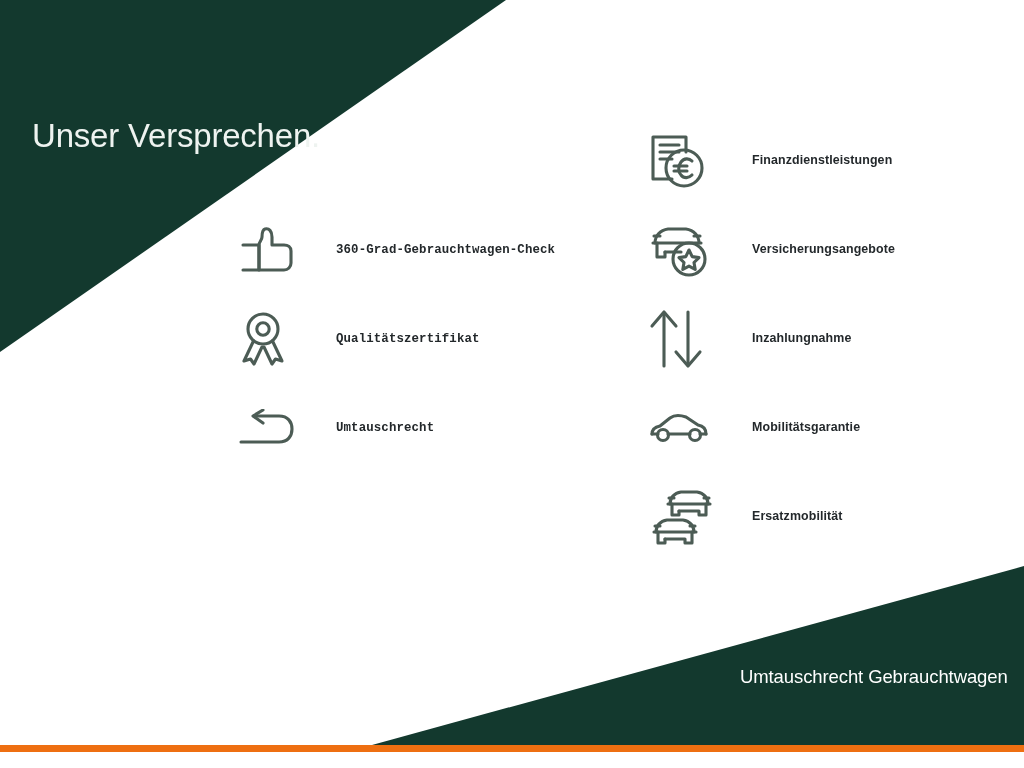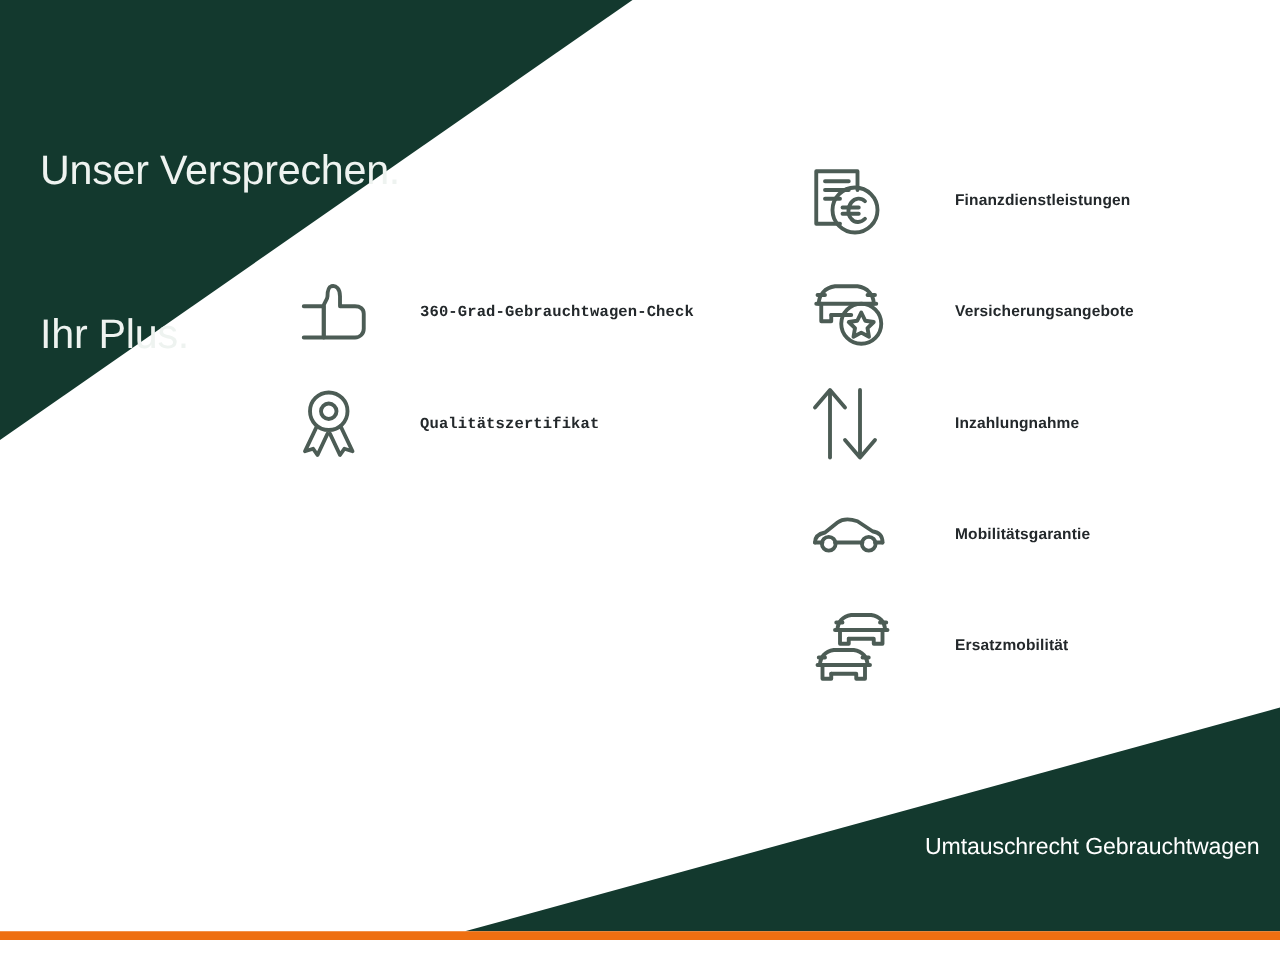--- a/index.html
+++ b/index.html
@@ -73,21 +73,21 @@
   }
   .feature .label {
     font-size: 12.4px;
     font-weight: bold;
     color: #23282b;
     letter-spacing: 0.12px;
     line-height: 1.2;
     white-space: nowrap;
   }
   .col-left  .label { margin-left: 22px; }
-  .col-right .label { margin-left: 40px; }
+  .col-right .label { margin-left: 28px; }
 
   
   .dealer-logo {
     position: absolute;
     left: 46px;
     top: 650px;
     text-align: right;
     width: 232px;
   }
   .dealer-logo .wordmark {
@@ -144,21 +144,20 @@
 <div id="stage">
 
   <svg class="shape" viewBox="0 0 1024 768" aria-hidden="true">
     <polygon points="0,0 506,0 0,352" fill="#13392e"></polygon>
     <polygon points="1024,566 1024,745 372,745" fill="#13392e"></polygon>
     <rect x="0" y="745" width="1024" height="23" fill="#ee6f11"></rect>
   </svg>
 
   <div class="headline">
     <span class="hl-line">Unser Versprechen.</span>
-    <span class="hl-line">Ihr Plus.</span>
   </div>
 
   <div class="col col-left">
 
     <div class="feature">
       <span class="icon-box">
         <svg width="58" height="52" viewBox="0 0 58 52">
           <path d="M5 20 H21 V45 H5"></path>
           <path d="M21 20 L21 45 L46 45 C50 45 53 42 53 38 L53 26 C53 22 50 20 46 20 L34 20 L34 12 C34 6 31 3 27 4 C24 5 24 9 24 12 C24 15 21 17 21 20 Z"></path>
         </svg>
@@ -173,20 +172,29 @@
           <circle cx="25" cy="17" r="6.2"></circle>
           <path d="M15.5 29 L6 49 L12.5 47 L16 52 L24 35"></path>
           <path d="M34.5 29 L44 49 L37.5 47 L34 52 L26 35"></path>
         </svg>
       </span>
       <span class="label">Qualitätszertifikat</span>
     </div>
 
 
 
+    <div class="feature">
+      <span class="icon-box">
+        <svg width="60" height="40" viewBox="0 0 60 40">
+          <path d="M3 33 H41 C50 33 54 27 54 20 C54 13 50 7 41 7 H16"></path>
+          <path d="M25 1 L15 7 L25 14"></path>
+        </svg>
+      </span>
+      <span class="label">Umtauschrecht</span>
+    </div>
 
   </div>
 
   <div class="col col-right">
 
     <div class="feature">
       <span class="icon-box">
         <svg width="58" height="58" viewBox="0 0 58 58">
           <path d="M5 5 H38 V20 M5 5 V47 H24"></path>
           <path d="M12 13 H31 M12 20 H31 M12 27 H24"></path>

